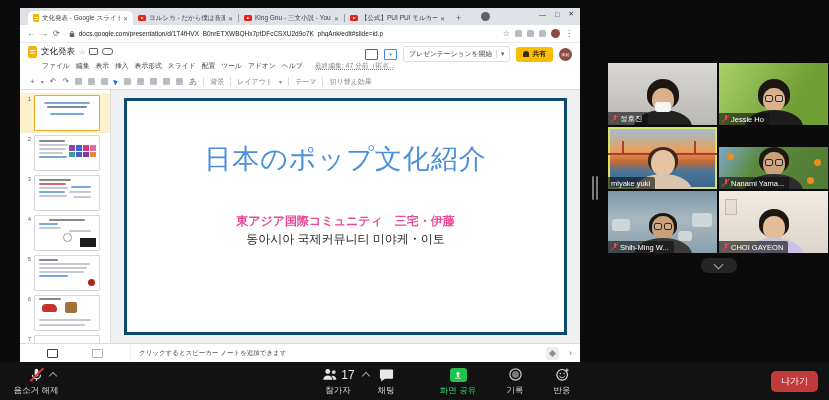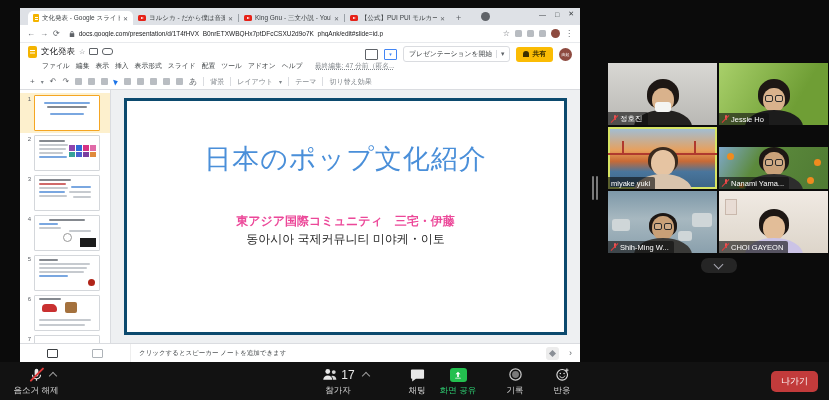--- a/index.html
+++ b/index.html
@@ -511,21 +511,21 @@
             <path d="M3 17c0-3.4 2.7-5.6 6-5.6s6 2.2 6 5.6z"></path>
             <circle cx="17" cy="6.8" r="2.6" opacity=".92"></circle>
             <path d="M15.2 11.6c2.9.1 5.3 2 5.3 5.4h-4.6c0-2.2-.8-4-2.4-5a6 6 0 0 1 1.7-.4z" opacity=".92"></path>
           </svg>
         <span class="count">17</span>
         <span class="zt-chev" style="right:-14px;"></span>
       </div>
       <div class="zt-label">참가자</div>
     </div>
 
-    <div class="zt-item" style="left:400px;width:34px;">
+    <div class="zt-item" style="left:369px;width:34px;">
       <div class="zt-icon">
         <svg width="15" height="14" viewBox="0 0 24 22" fill="#e8e8e8">
             <path d="M3 2h18a1.5 1.5 0 0 1 1.5 1.5v12A1.5 1.5 0 0 1 21 17H9.5L3.5 21.5V17H3a1.5 1.5 0 0 1-1.5-1.5v-12A1.5 1.5 0 0 1 3 2z"></path>
           </svg>
       </div>
       <div class="zt-label">채팅</div>
     </div>
 
     <div class="zt-item" style="left:434px;width:48px;">
       <div class="zt-icon">

